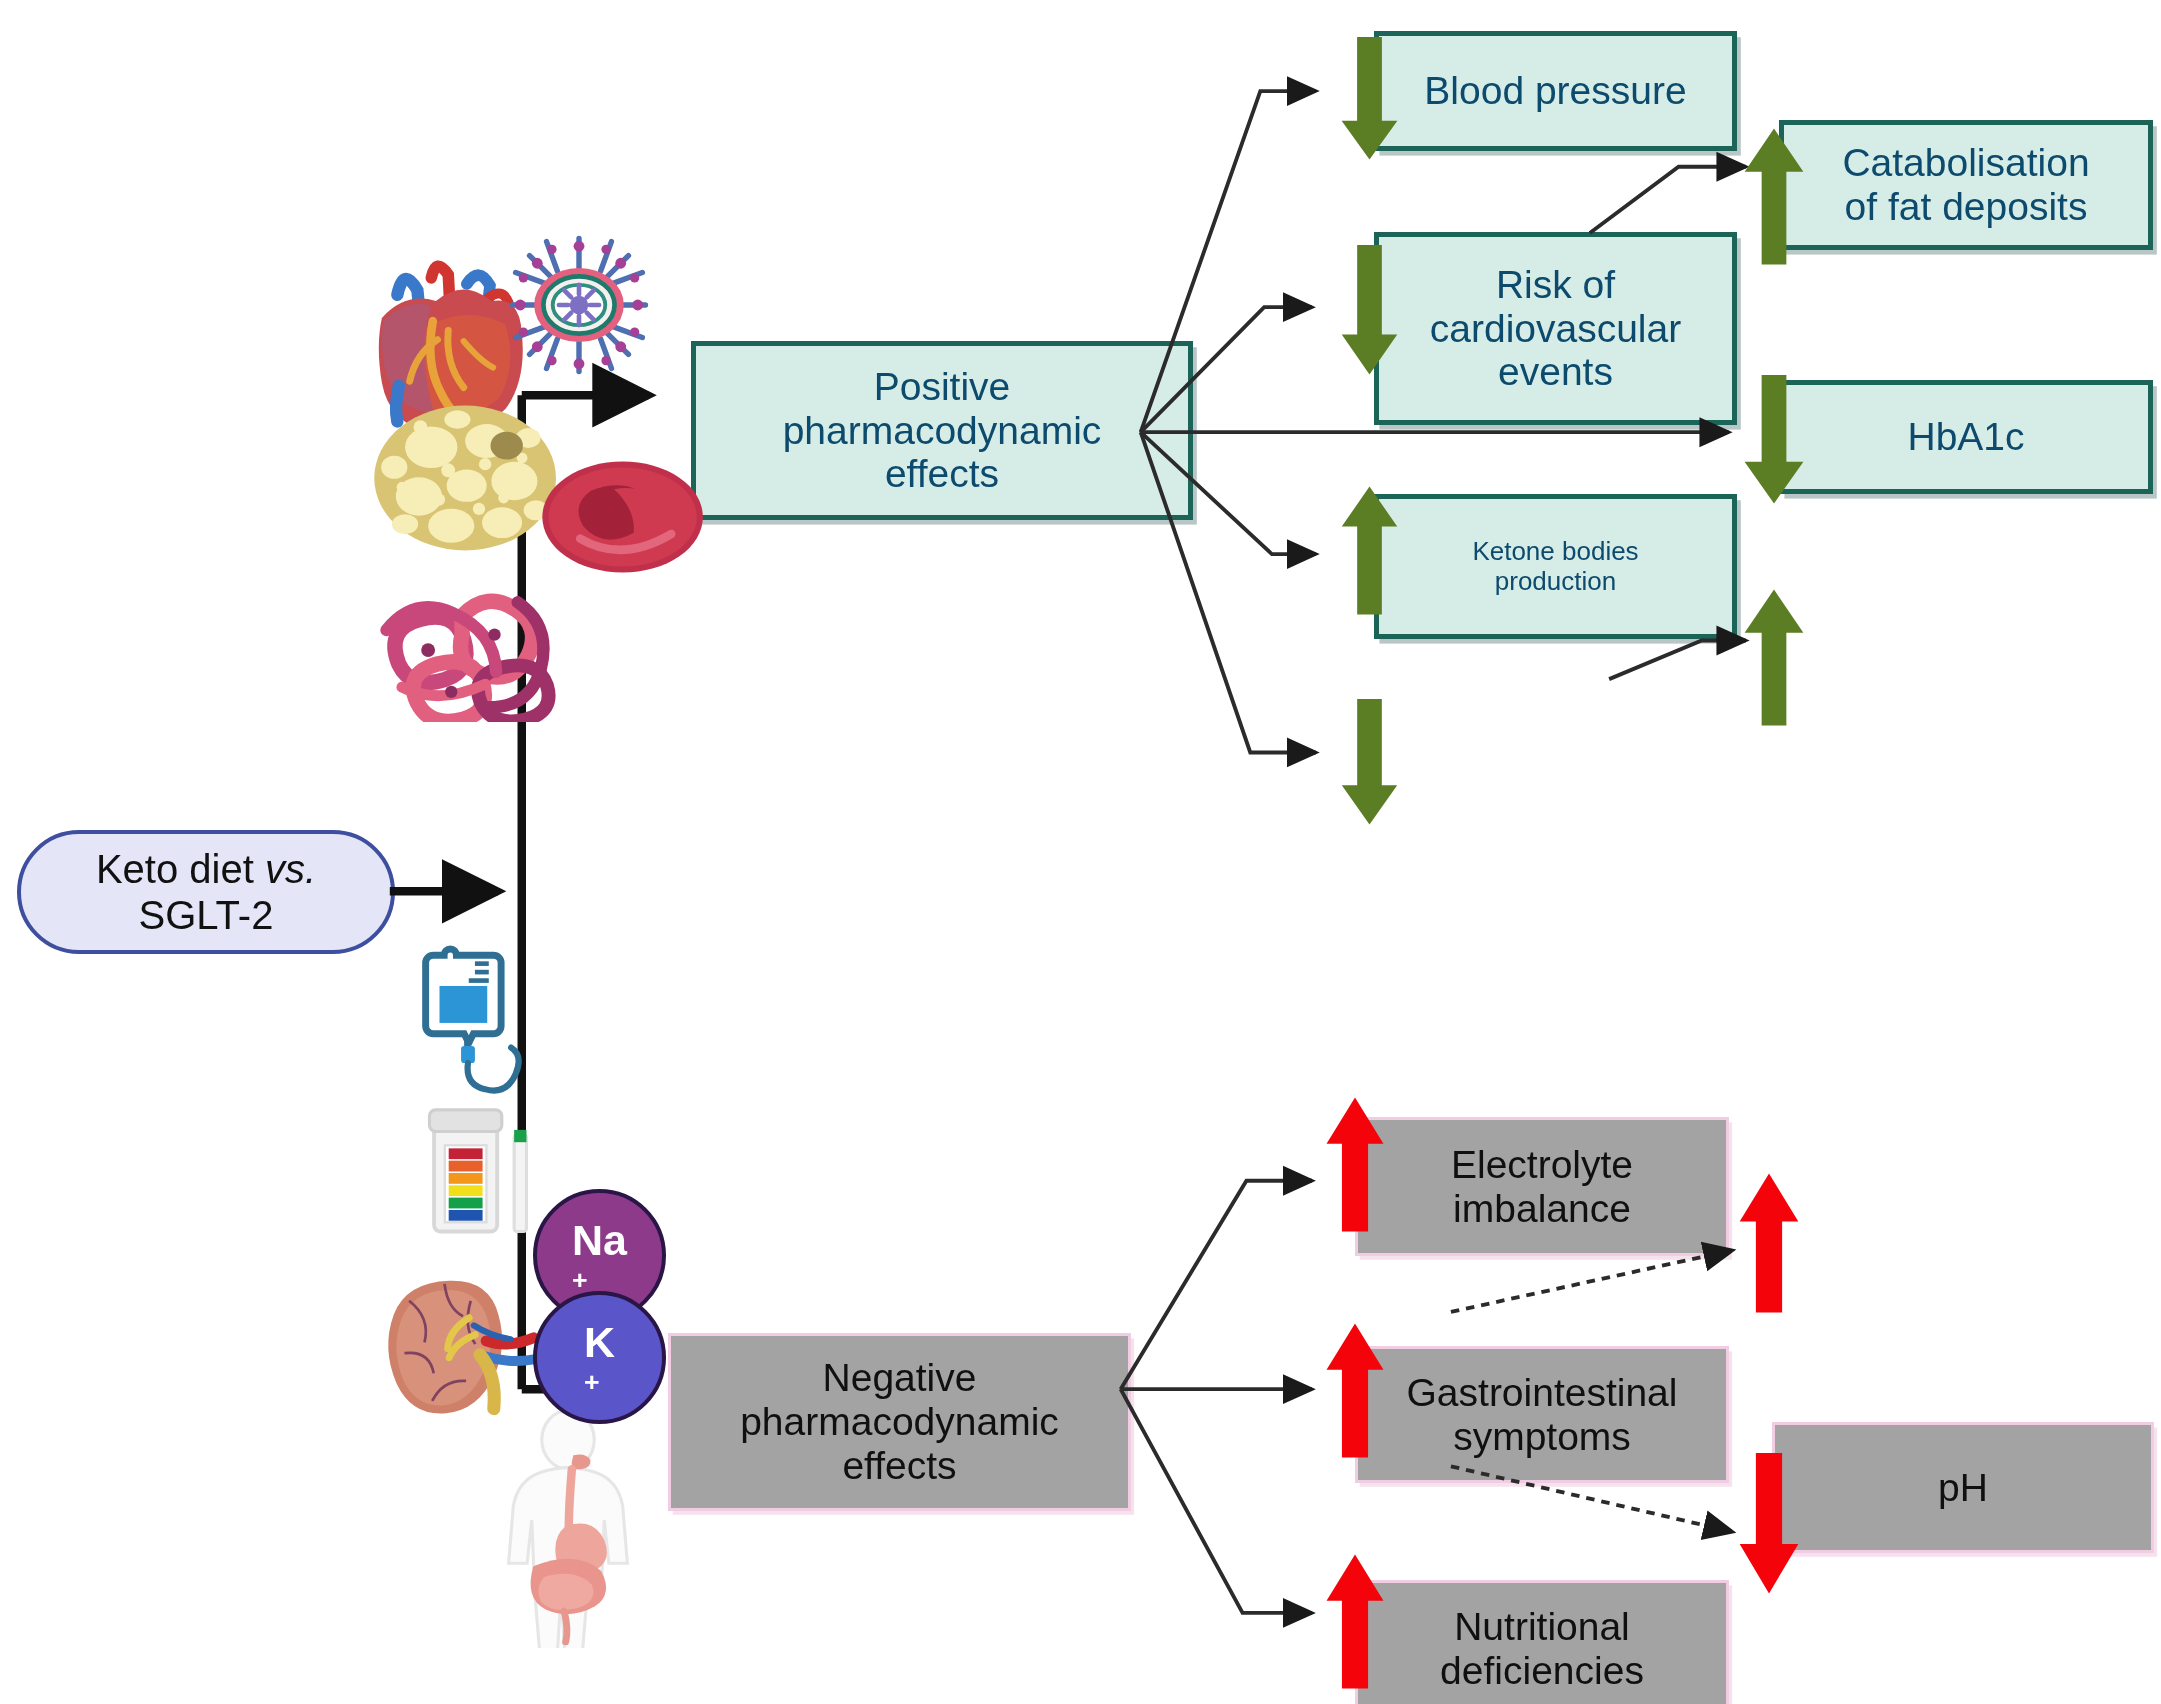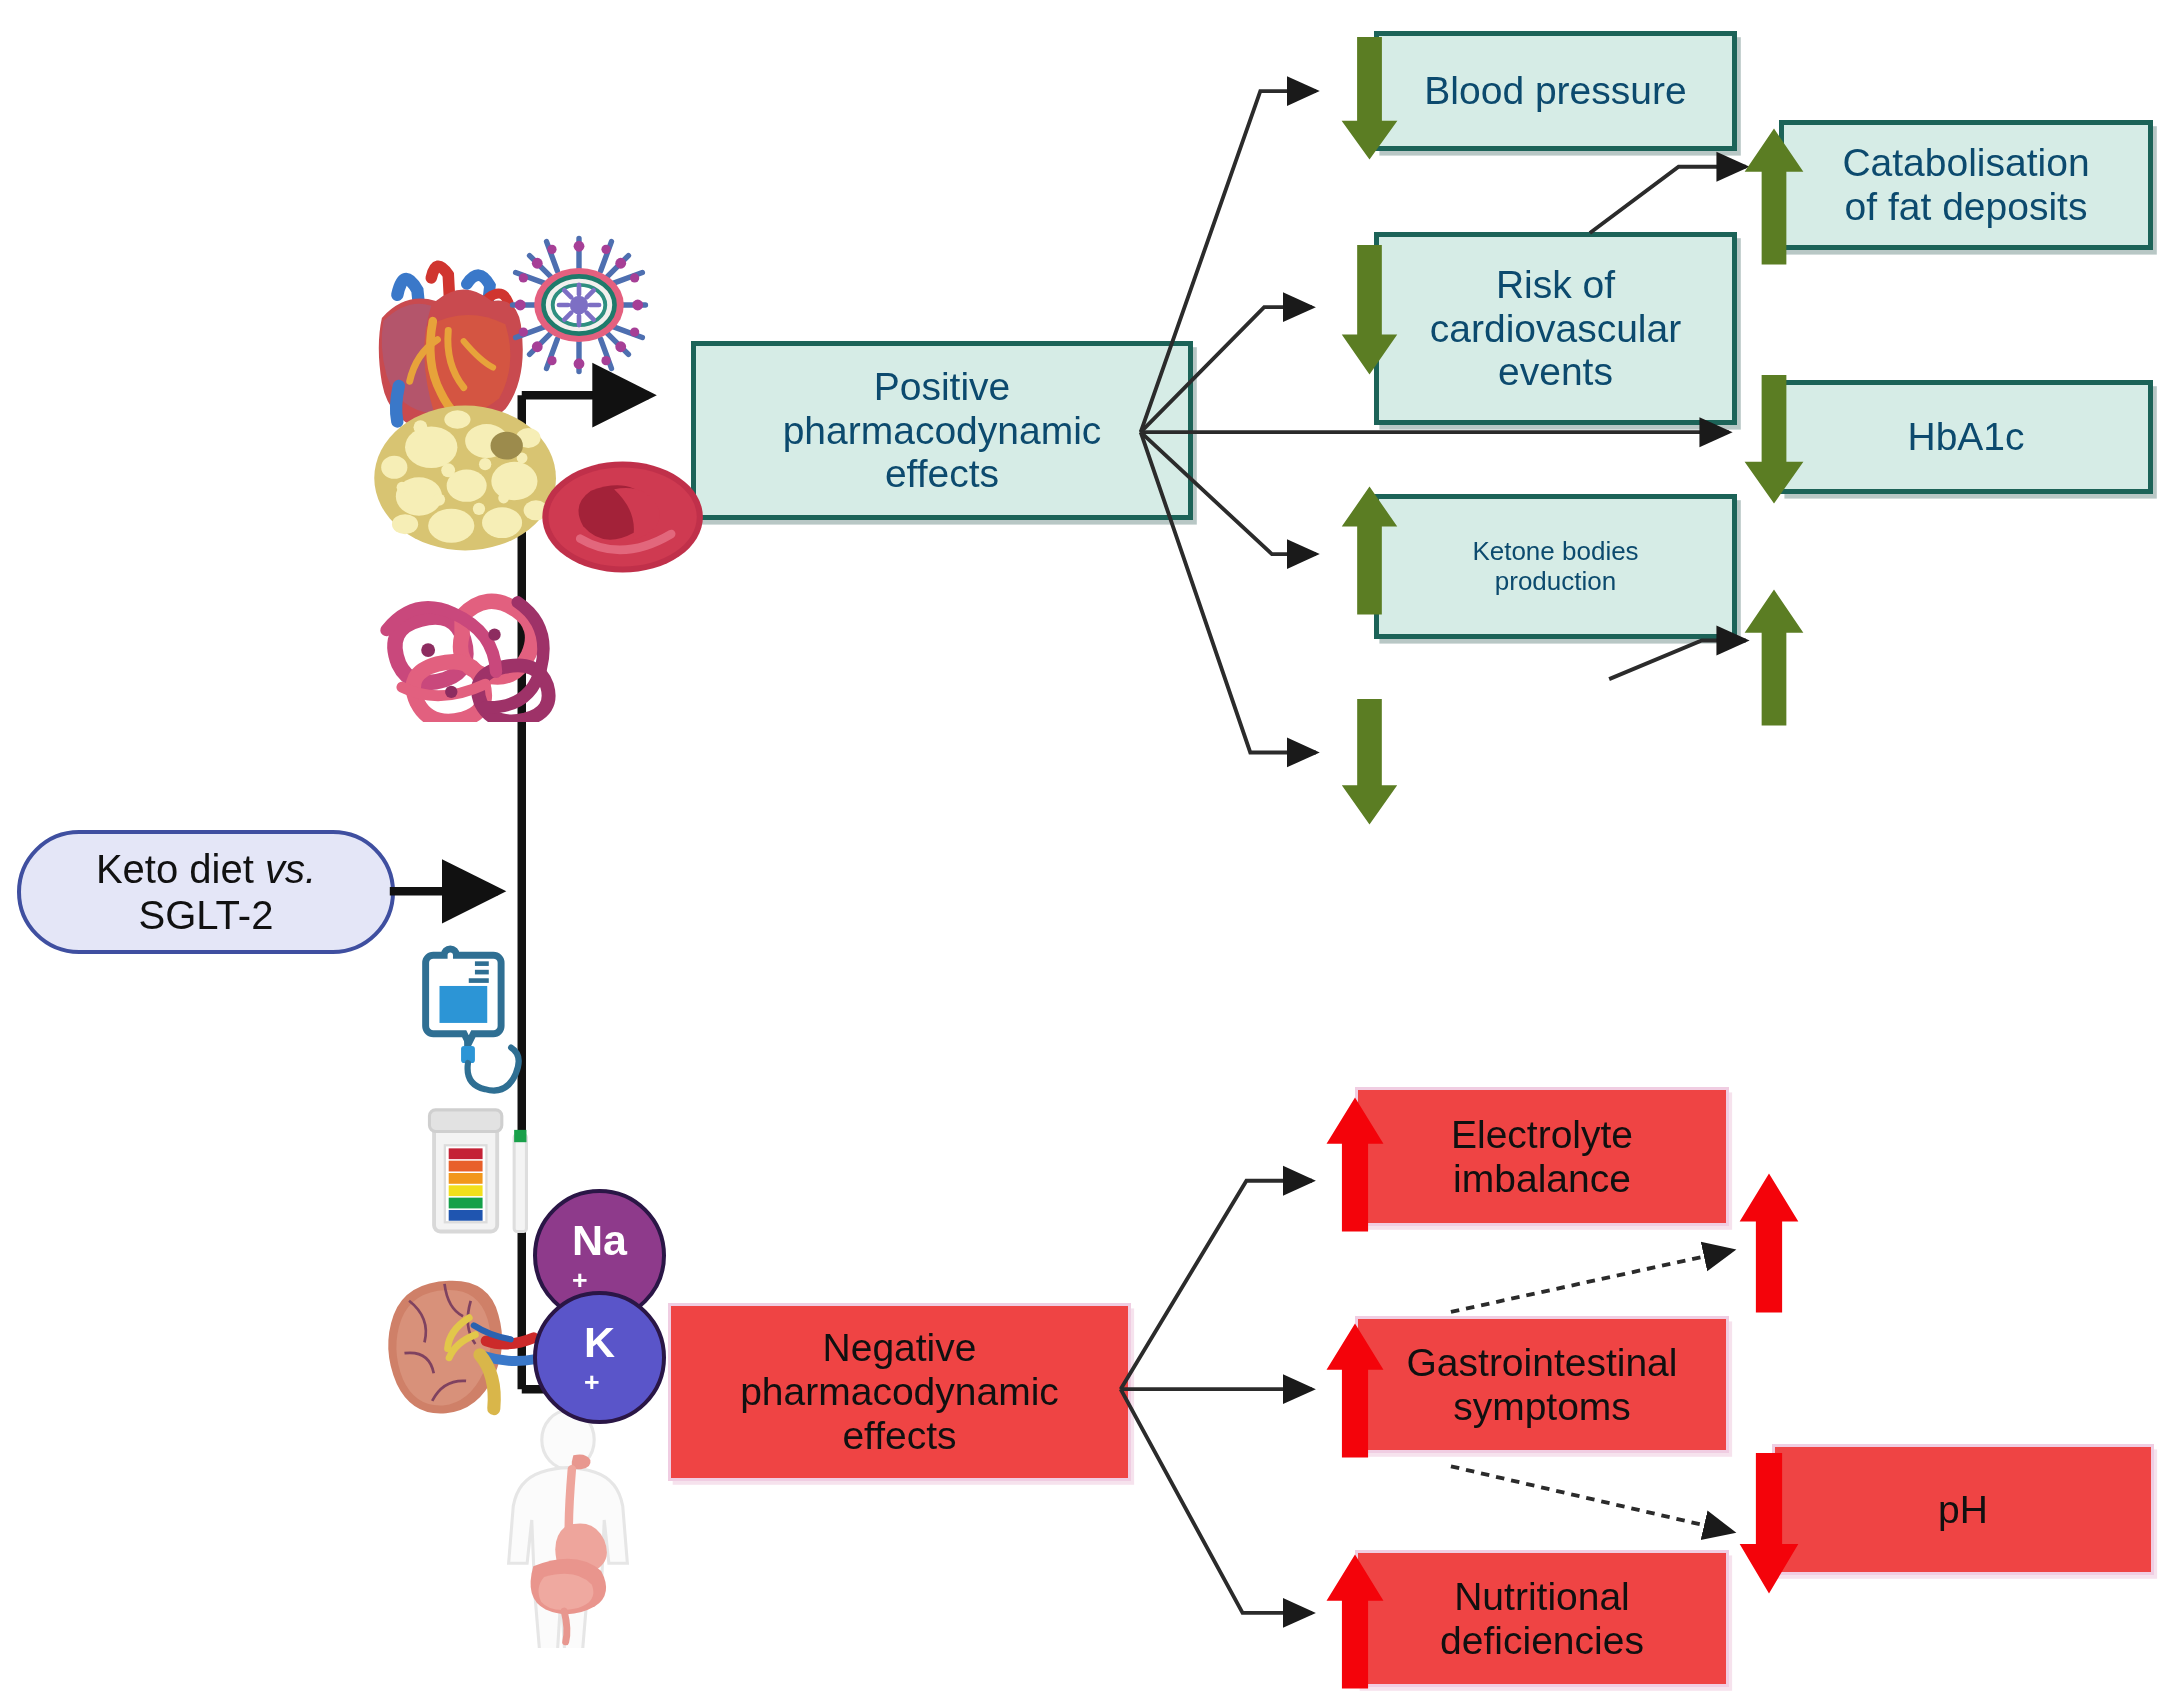--- a/index.html
+++ b/index.html
@@ -11,22 +11,22 @@
   .node{position:absolute;box-sizing:border-box;display:flex;align-items:center;
         justify-content:center;text-align:center;line-height:1.12;}
   .node .lbl{position:relative;z-index:3;display:block;padding:0 7.7px;}
 
   
   .green{background:#d6ece6;border:5.4px solid #1c6358;
          box-shadow:4.6px 5.4px 0 -0.8px rgba(20,70,64,.30);}
   .green .lbl{color:#0c4a6e;}
 
   
-  .pink{background:#ef4444;border:3.9px solid #f0cde2;
-        box-shadow:3.9px 4.6px 0 -0.8px rgba(235,190,215,.45);}
+  .pink{background:#a3a3a3;border:3.9px solid #f0cde2;
+        box-shadow:3.9px 4.6px 0 -0.8px rgba(235,190,215,.45);margin-top:30px;}
   .pink .lbl{color:#101010;}
 
   
   .pill{position:absolute;box-sizing:border-box;display:flex;align-items:center;
         justify-content:center;text-align:center;background:#e4e6f7;
         border:4.6px solid #3f4fa0;border-radius:154px;line-height:1.15;}
 
   
   .dirarrow{position:absolute;z-index:2;}
   .dirarrow svg{display:block;}
@@ -220,21 +220,21 @@
         <path d="M39,2 L76,62 H56 V176 H22 V62 H2 Z" fill="#f4030a"></path>
       </svg>
   </div>
 
   <div class="dirarrow" style="left:1738px;top:1172px;">
     <svg width="62" height="142" viewBox="0 0 80 184">
         <path d="M40,2 L78,64 H57 V182 H23 V64 H2 Z" fill="#f4030a"></path>
       </svg>
   </div>
 
-  <div class="node pink" style="left:1772px;top:1444px;width:382px;height:131px;font-size:39px;">
+  <div class="node pink" style="left:1772px;top:1392px;width:382px;height:131px;font-size:39px;">
     <span class="lbl">pH</span>
   </div>
   <div class="dirarrow" style="left:1738px;top:1453px;">
     <svg width="62" height="142" viewBox="0 0 80 184">
         <path d="M23,0 H57 V118 H78 L40,182 L2,118 H23 Z" fill="#f4030a"></path>
       </svg>
   </div>
 
   <div class="ion" style="left:533px;top:1189px;width:125px;height:125px;background:#8e3a8b;font-size:43px;">
     <span>

